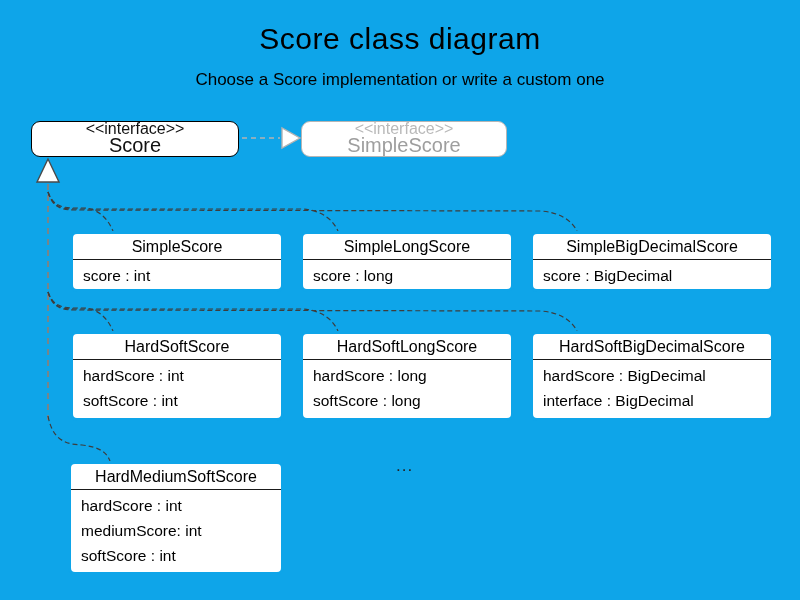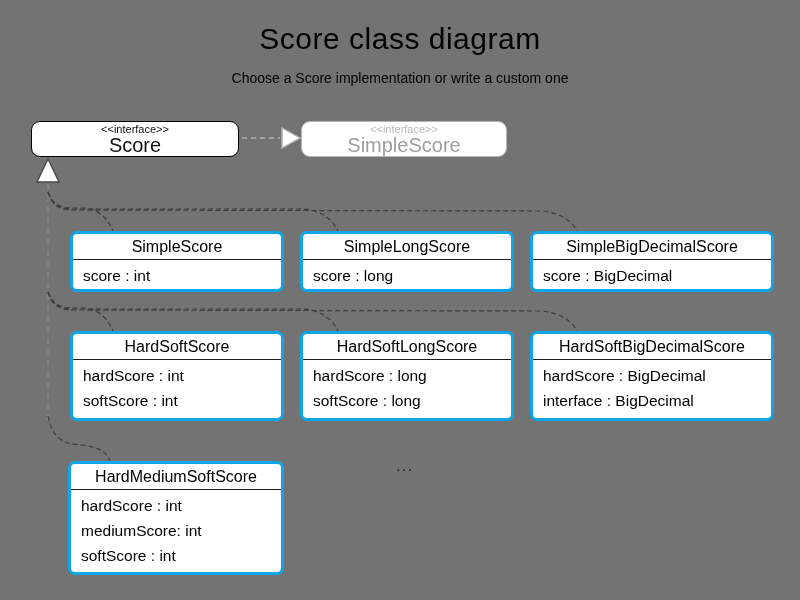--- a/index.html
+++ b/index.html
@@ -1,34 +1,34 @@
 <!DOCTYPE html>
 <html><head>
 <meta charset="utf-8">
 <style>
   html,body{margin:0;padding:0;background:#fff;}
   .stage{
-    position:relative;width:800px;height:600px;background:#737373;overflow:hidden;
+    position:relative;width:800px;height:600px;background:#0ea5e9;overflow:hidden;
     font-family:"Liberation Sans","DejaVu Sans",sans-serif;color:#111;
   }
   .title{
     position:absolute;left:0;top:22px;width:800px;text-align:center;
     font-size:30px;font-weight:400;color:#000;margin:0;letter-spacing:0.5px;
   }
   .subtitle{
     position:absolute;left:0;top:70px;width:800px;text-align:center;
-    font-size:14px;color:#000;
+    font-size:17px;color:#000;
   }
   .edges{position:absolute;left:0;top:0;z-index:1;}
   
   .iface{
     position:absolute;z-index:2;background:#fff;border:1.6px solid #000;border-radius:9px;
     display:flex;flex-direction:column;align-items:center;justify-content:center;
   }
-  .iface .stereo{font-size:11px;line-height:12px;}
+  .iface .stereo{font-size:16px;line-height:12px;}
   .iface .iname{font-size:20px;line-height:21px;}
   .iface.score{left:31px;top:121px;width:206px;height:34px;}
   .iface.comparable{left:301px;top:121px;width:204px;height:34px;border-color:#b5b5b5;}
   .iface.comparable .stereo{color:#b9b9b9;}
   .iface.comparable .iname{color:#9e9e9e;}
   
   .cls{
     position:absolute;z-index:2;background:#fff;border:3px solid #0ea5e9;border-radius:7px;
   }
   .cls .cls-name{

